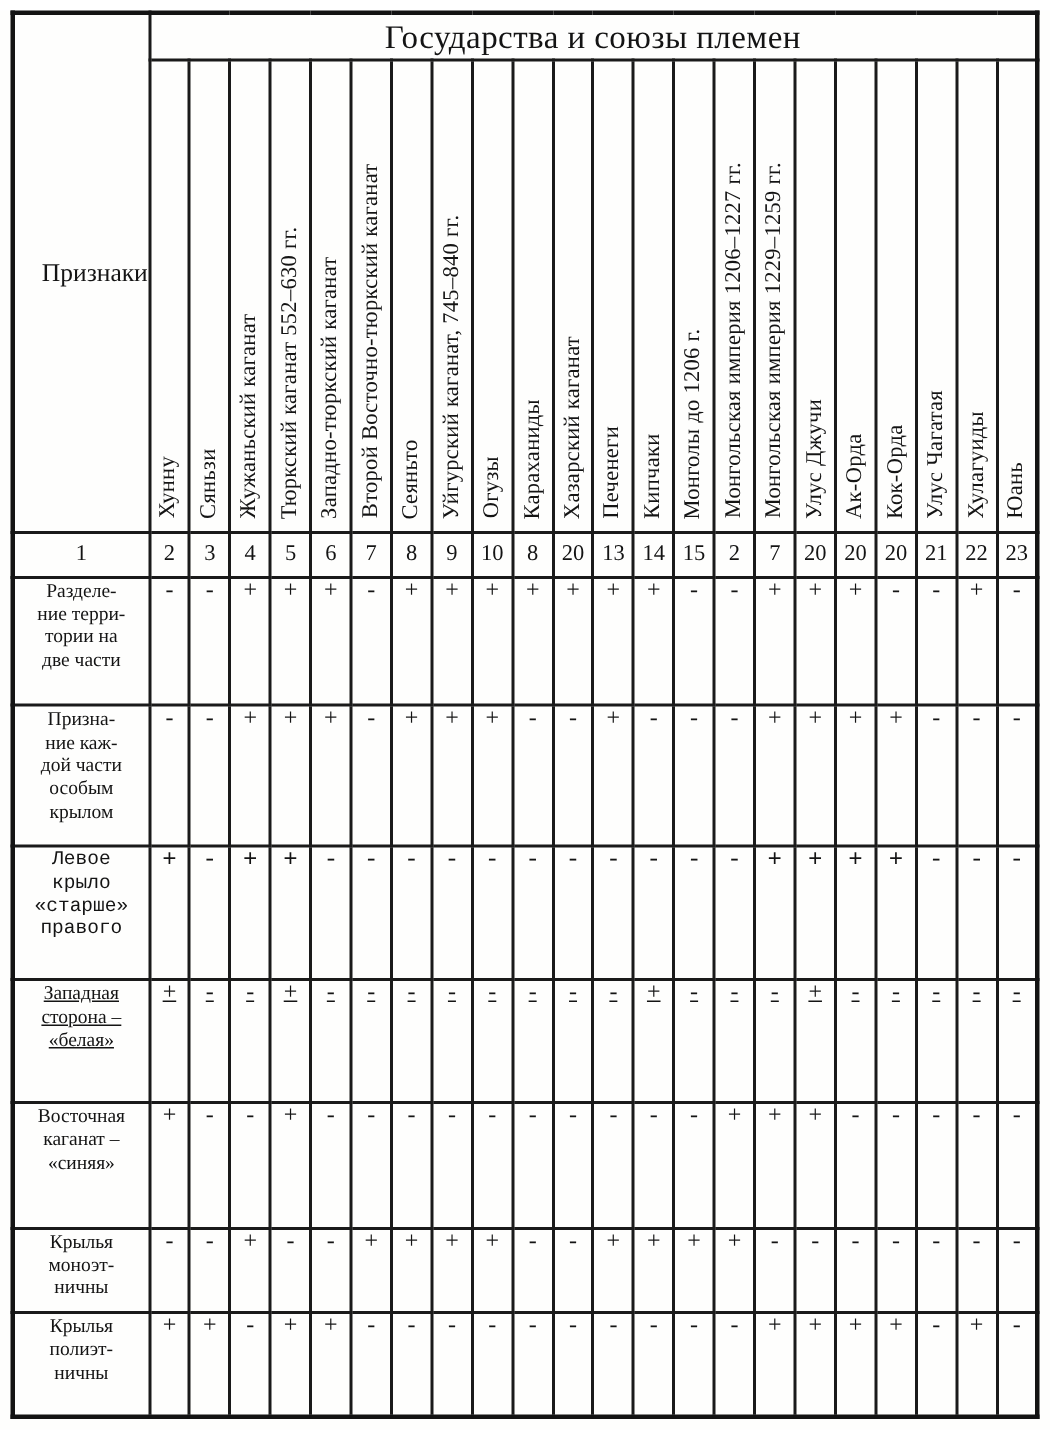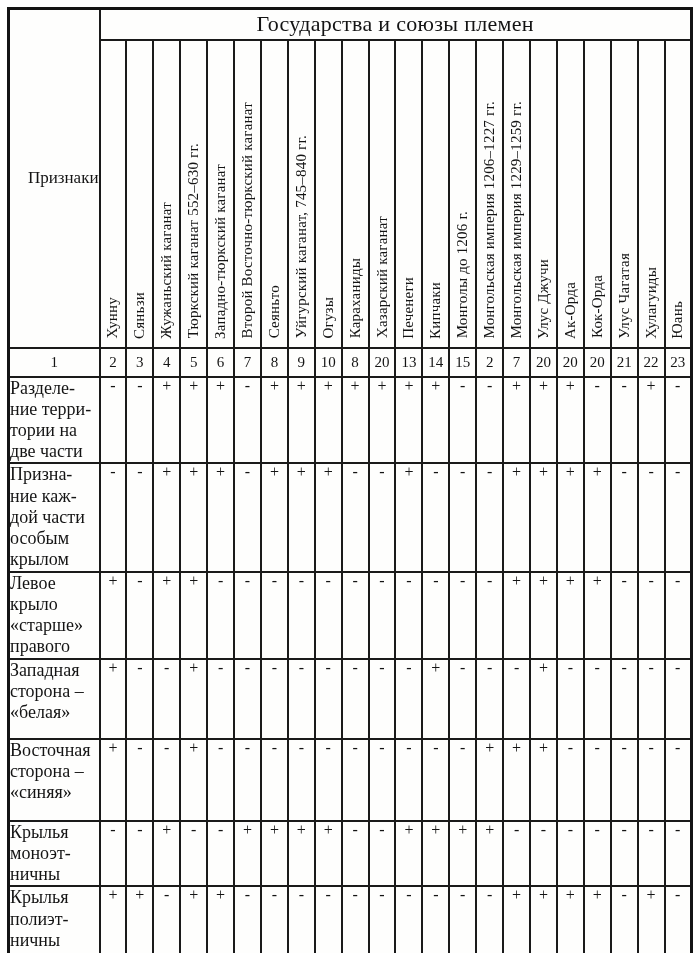--- a/index.html
+++ b/index.html
@@ -57,37 +57,37 @@
   }
   tr.numbers-row { height: 29px; }
   tr.numbers-row td {
     text-align: center;
     vertical-align: middle;
     font-size: 15px;
   }
   
   td.rowlabel {
     vertical-align: top;
-    text-align: left;
+    text-align: center;
     padding: 2px 2px 0 5px;
-    font-size: 18px;
+    font-size: 13px;
     line-height: 1.18;
     white-space: pre-line;
   }
   td.val {
     vertical-align: top;
     text-align: center;
     font-size: 16px;
     line-height: 1;
     padding-top: 5px;
   }
   tr.row0 { height: 84px; }
   tr.row1 { height: 92px; }
-  tr.row2 { height: 87px; }
-  tr.row3 { height: 80px; }
+  tr.row2 { height: 87px; font-family: Liberation Mono, monospace; }
+  tr.row3 { height: 80px; text-decoration: underline; }
   tr.row4 { height: 82px; }
   tr.row5 { height: 55px; }
   tr.row6 { height: 68px; }
 </style>
 </head>
 <body>
 
 <div class="page">
   <table class="grid">
     <colgroup id="colgroup">
@@ -320,21 +320,21 @@
           <td class="val">-</td>
           <td class="val">+</td>
           <td class="val">-</td>
           <td class="val">-</td>
           <td class="val">-</td>
           <td class="val">-</td>
           <td class="val">-</td>
         </tr>
         <tr class="data-row row4">
           <td class="rowlabel">Восточная
-сторона –
+каганат –
 «синяя»</td>
           <td class="val">+</td>
           <td class="val">-</td>
           <td class="val">-</td>
           <td class="val">+</td>
           <td class="val">-</td>
           <td class="val">-</td>
           <td class="val">-</td>
           <td class="val">-</td>
           <td class="val">-</td>

